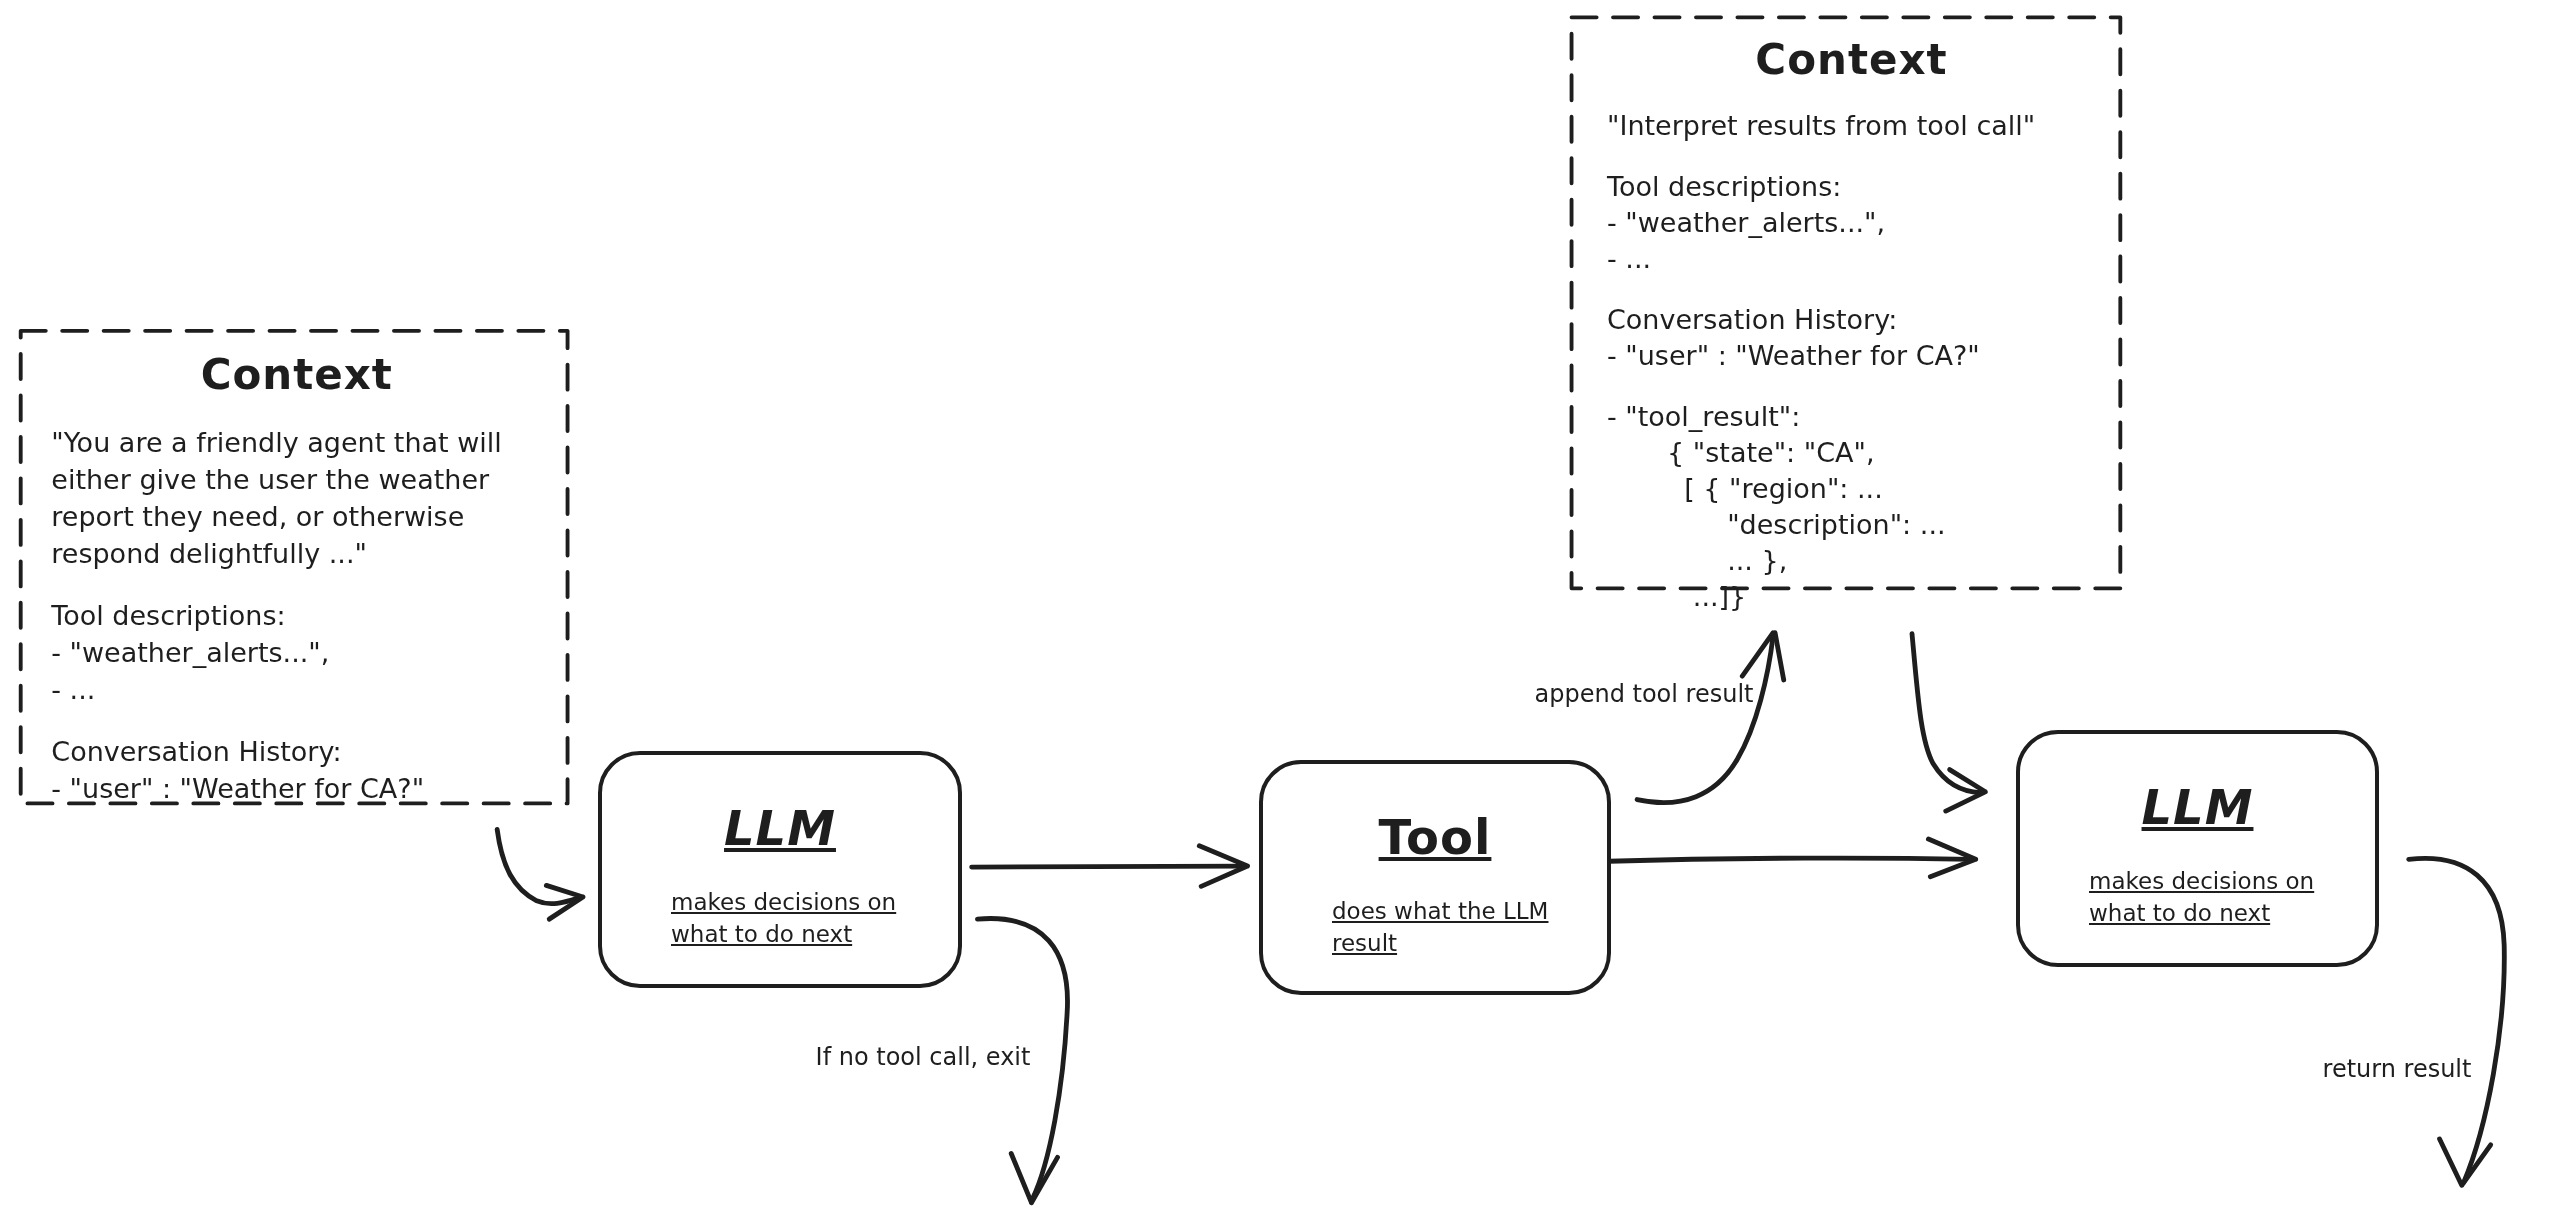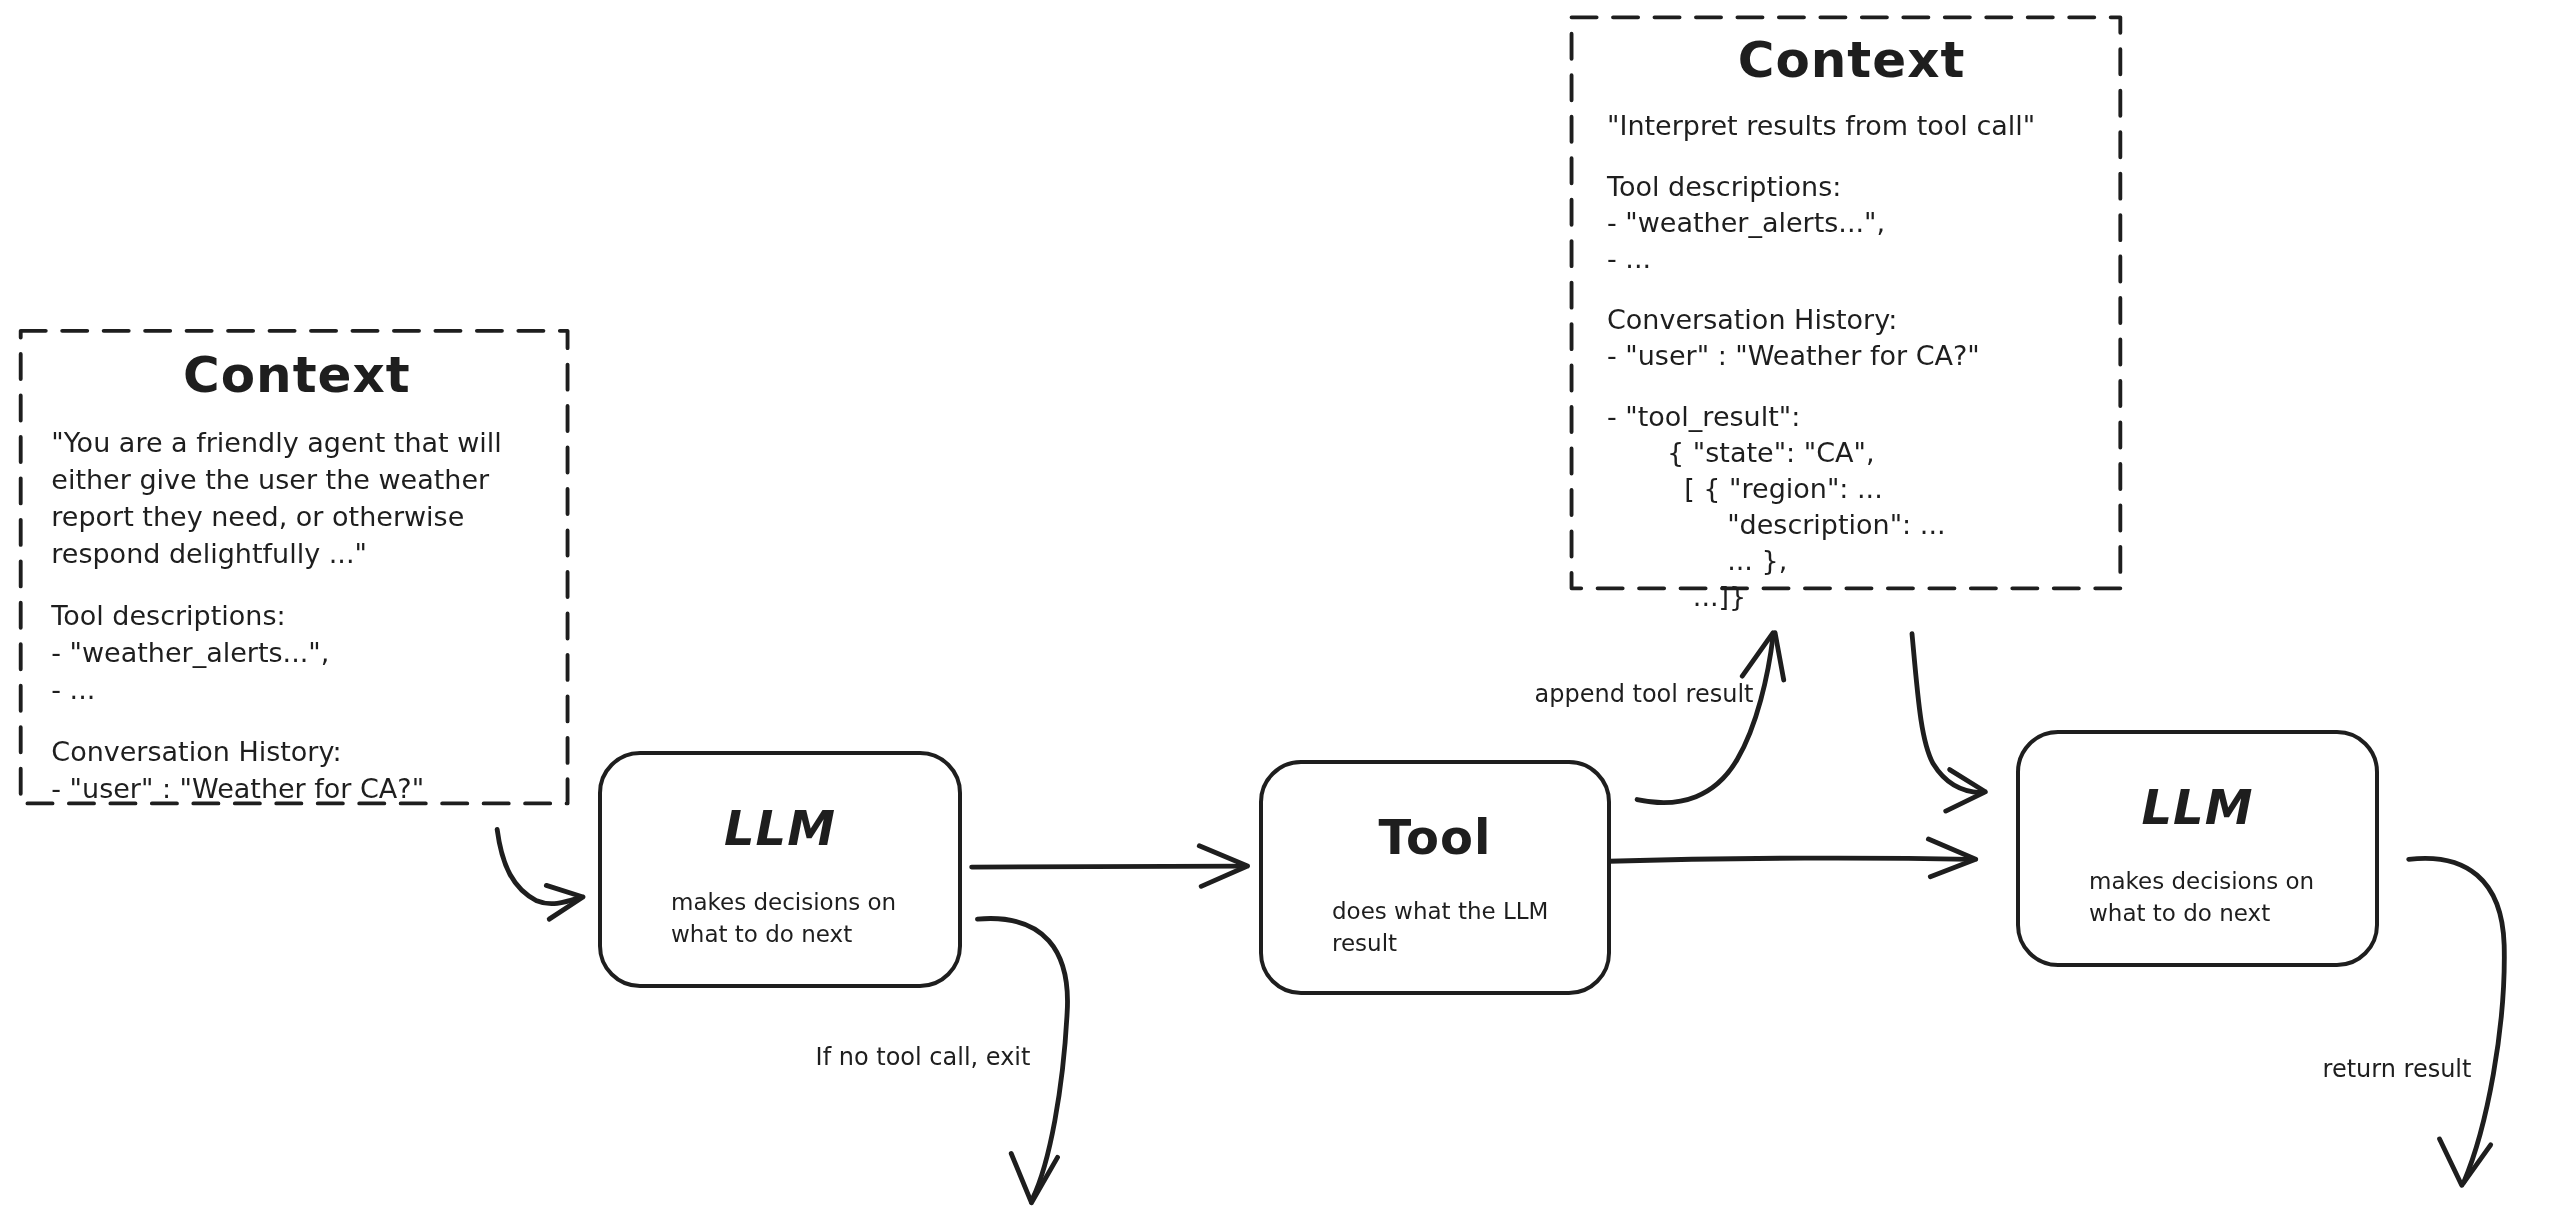--- a/index.html
+++ b/index.html
@@ -17,40 +17,41 @@
     left: 0; top: 0;
     width: 2576px; height: 1221px;
   }
   .ctx-box {
     position: absolute;
     box-sizing: border-box;
   }
   #ctx-left  { left: 18.3px;   top: 331px; width: 549px; height: 473px; padding: 15.4px 25px 0 33px; }
   #ctx-top   { left: 1572px; top: 17.4px;  width: 549px; height: 571px; padding: 13.5px 25px 0 35px; }
   .ctx-title {
-    font-size: 50px;
+    font-size: 42px;
     line-height: 58px;
     font-weight: bold;
     text-align: center;
     margin-bottom: 19.3px;
     letter-spacing: 1px;
   }
   .ctx-body {
     font-size: 27px;
     line-height: 36px;
     white-space: pre;
   }
   #ctx-left .ctx-body { line-height: 37px; }
   .ctx-body .para + .para { margin-top: 25px; }
   .node {
     position: absolute;
     box-sizing: border-box;
     border: 4.8px solid #1e1e1e;
     border-radius: 42px;
     background: #ffffff;
+    text-decoration: underline;
   }
   #node-llm1 { left: 598px;  top: 751px; width: 364px; height: 237px; }
   #node-tool { left: 1259px; top: 760px; width: 352px; height: 235px; }
   #node-llm2 { left: 2016px; top: 730px; width: 363px; height: 237px; }
   .node-title {
     margin-top: 48px;
     font-size: 48px;
     line-height: 50px;
     font-weight: bold;
     text-align: center;

